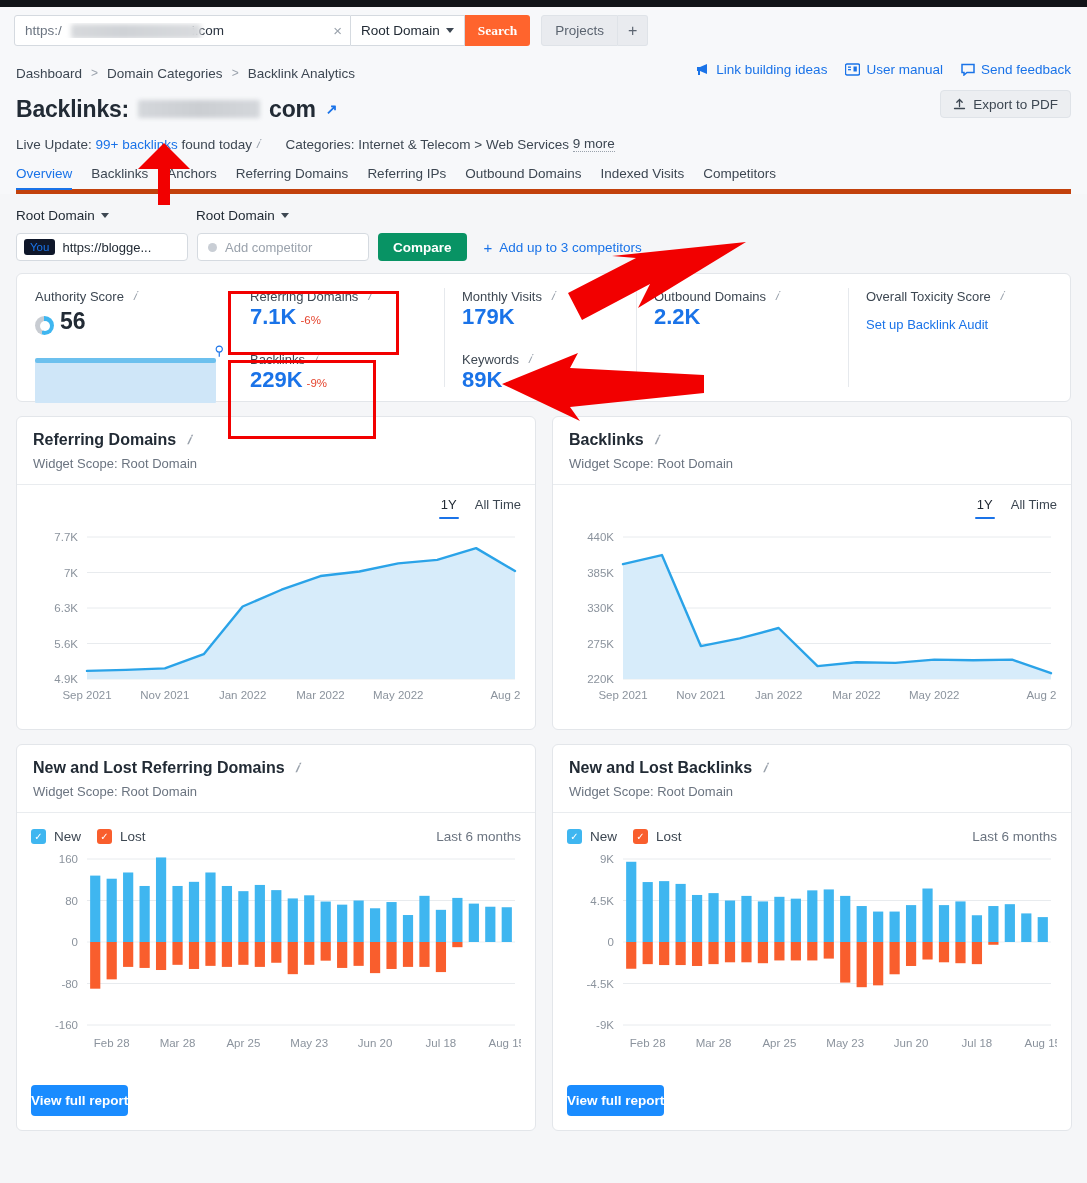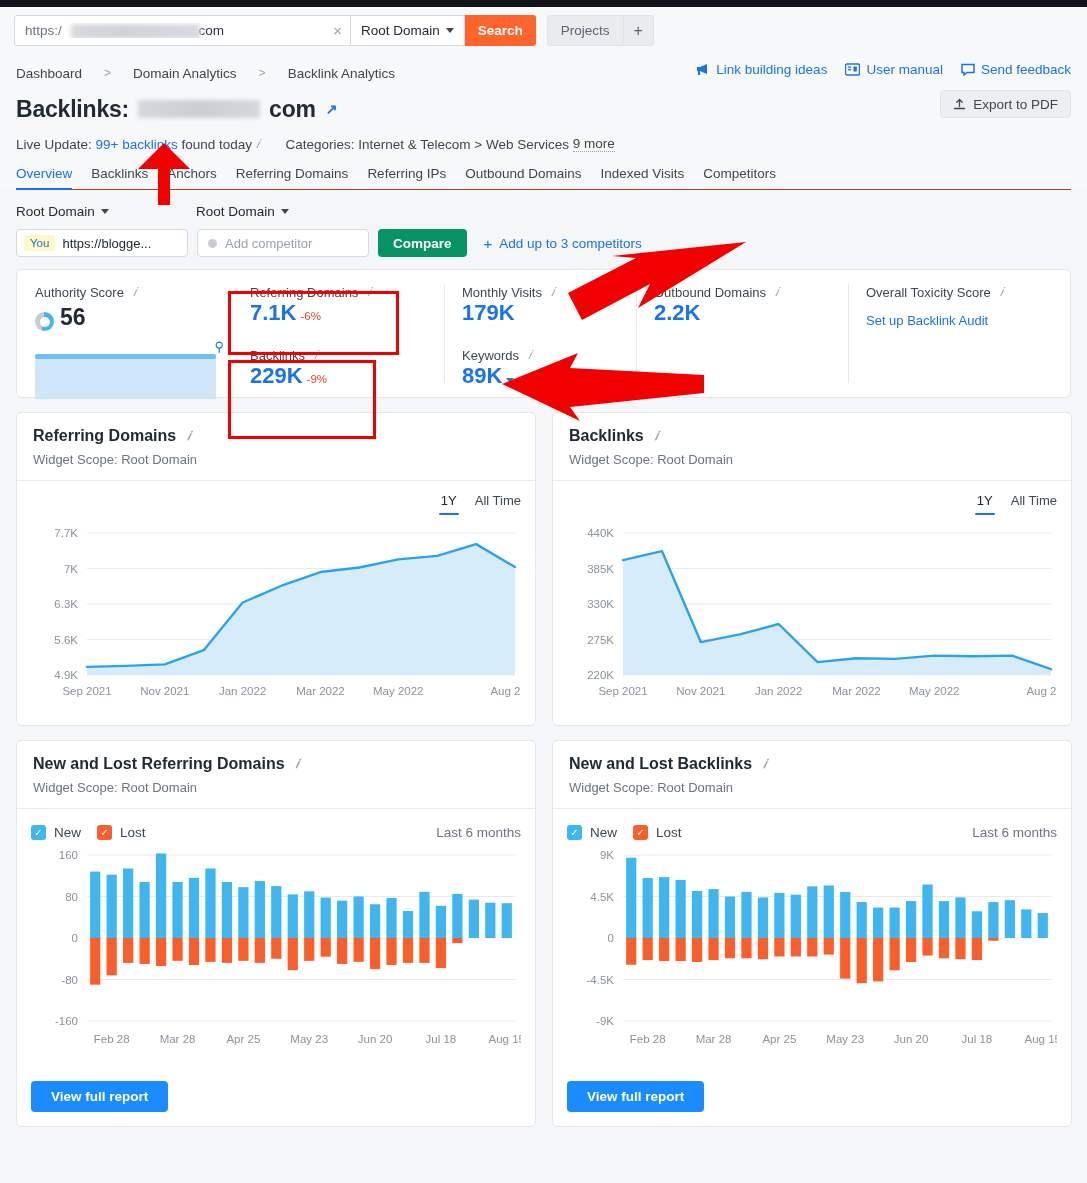--- a/index.html
+++ b/index.html
@@ -30,36 +30,36 @@
     filter: blur(2.4px); border-radius:2px;
   }
   .clearx { color:#9aa2ac; font-size:15px; cursor:pointer; padding-left:6px; }
   .scopebtn {
     height:31px; background:#fff; border:1px solid #d5dae0; border-left:none;
     display:flex; align-items:center; gap:6px; padding:0 10px; font-size:13.5px;
     color:#222b35; cursor:pointer;
   }
   .searchbtn {
     height:31px; background:#ff642d; color:#fff; border:none; border-radius:0 3px 3px 0;
-    padding:0 13px; font-size:13.5px; font-weight:700; cursor:pointer;
+    padding:0 13px; font-size:13.5px; font-weight:700; cursor:pointer;font-family:Liberation Serif, serif;
   }
   .projects-wrap { display:flex; margin-left:11px; }
   .projectsbtn {
     height:31px; background:#e9ebef; border:1px solid #dfe3e8; border-radius:3px 0 0 3px;
     padding:0 13px; font-size:13.5px; color:#5b6470; display:flex; align-items:center; cursor:pointer;
   }
   .plusbtn {
     height:31px; width:30px; background:#e9ebef; border:1px solid #dfe3e8; border-left:none;
     border-radius:0 3px 3px 0; font-size:16px; color:#5b6470; display:flex;
     align-items:center; justify-content:center; cursor:pointer;
   }
 
   
   .header { background:#f7f8fa; padding: 6px 16px 0 16px; position:relative; }
-  .breadcrumb { display:flex; align-items:center; gap:22px; font-size:13.5px; color:#3d4752; height:26px;}
+  .breadcrumb { display:flex; align-items:center; gap:9px; font-size:13.5px; color:#3d4752; height:26px;}
   .breadcrumb .sep { color:#9aa2ac; font-size:12px; }
   .bc-link { cursor:pointer; }
 
   .hdr-links {
     position:absolute; right:16px; top:8px; display:flex; gap:18px;
     font-size:13.5px; color:#1a73e8;
   }
   .hdr-links a { display:flex; align-items:center; gap:6px; cursor:pointer; color:#1a73e8; text-decoration:none;}
 
   .title-row { display:flex; align-items:center; margin-top:8px; height:30px; }
@@ -79,40 +79,40 @@
   }
 
   .liveupdate { margin-top:11px; display:flex; align-items:center; font-size:13.5px; color:#3d4752; gap:0; height:18px;}
   .liveupdate .bl-link { color:#1a73e8; cursor:pointer; }
   .infoi { color:#9aa2ac; font-style:italic; font-size:12.5px; margin:0 4px; font-family:"Liberation Serif",serif; cursor:pointer;}
   .cats { margin-left:22px; }
   .nine-more { border-bottom:1px dotted #9aa2ac; color:#3d4752; cursor:pointer; }
 
   .tabs {
     display:flex; gap:19px; margin-top:13px; font-size:13.5px; color:#3d4752;
-    border-bottom:1px solid #c2410c;
+    border-bottom:5px solid #c2410c;
   }
   .tab { padding-bottom:8px; cursor:pointer; position:relative; }
   .tab.active { color:#1a73e8; }
   .tab.active:after { content:""; position:absolute; left:0; right:0; bottom:-1px; height:2px; background:#1a73e8; }
 
   
   .compare-area { padding: 10px 16px 0 16px; }
   .scope-row { display:flex; font-size:13.5px; color:#222b35; gap:0; height:22px; align-items:center;}
   .scope-sel { display:flex; align-items:center; gap:6px; cursor:pointer; }
   .scope-sel:first-child { width:180px; }
   .caret { width:0;height:0;border-left:4px solid transparent;border-right:4px solid transparent;border-top:5px solid #3d4752; }
   .caret.blue { border-top-color:#1a73e8; }
 
   .comp-row { display:flex; align-items:center; gap:9px; margin-top:7px; }
   .you-box {
     width:172px; height:28px; background:#fff; border:1px solid #d5dae0; border-radius:4px;
     display:flex; align-items:center; gap:7px; padding:0 7px; font-size:13px; color:#222b35;
   }
-  .you-chip { background:#fef9c3; color:#1a73e8; font-size:11.5px; border-radius:3px; padding:2px 6px; }
+  .you-chip { background:#0f172a; color:#1a73e8; font-size:11.5px; border-radius:3px; padding:2px 6px; }
   .addcomp {
     width:172px; height:28px; background:#fff; border:1px solid #d5dae0; border-radius:4px;
     display:flex; align-items:center; gap:8px; padding:0 10px; font-size:13px; color:#9aa2ac; cursor:text;
   }
   .dot { width:9px;height:9px;border-radius:50%;background:#c9ced5; }
   .comparebtn {
     height:28px; background:#089364; color:#fff; border:none; border-radius:4px;
     padding:0 15px; font-size:13.5px; font-weight:700; cursor:pointer;
   }
   .addup { display:flex; align-items:center; gap:7px; font-size:13.5px; color:#1a73e8; margin-left:8px; cursor:pointer;}
@@ -164,21 +164,21 @@
   
   .legend { display:flex; align-items:center; gap:16px; font-size:13.5px; color:#3d4752; height:22px;}
   .lg { display:flex; align-items:center; gap:8px; cursor:pointer;}
   .cb { width:15px;height:15px;border-radius:3px;display:flex;align-items:center;justify-content:center;color:#fff;font-size:10px;}
   .cb.blue { background:#3fb6f0; }
   .cb.orange { background:#f95e2d; }
   .last6 { margin-left:auto; font-size:13.5px; color:#6b7480; }
 
   .vfr {
     background:#1a8cff; color:#fff; border:none; border-radius:4px;
-    padding:8px 20px; font-size:13.5px; font-weight:700; cursor:pointer;
+    padding:8px 0; font-size:13.5px; font-weight:700; cursor:pointer;
     margin: 4px 0 0 14px;
   }
   .w-foot { padding: 6px 0 14px 0; }
 
   
   .anno { position:absolute; pointer-events:none; }
   .redbox { position:absolute; border:3px solid #f20000; pointer-events:none; }
 </style>
 </head>
 <body>
@@ -200,21 +200,21 @@
   <div class="projects-wrap">
     <div class="projectsbtn">Projects</div>
     <div class="plusbtn">+</div>
   </div>
 </div>
 
 <div class="header">
   <div class="breadcrumb">
     <span class="bc-link">Dashboard</span>
     <span class="sep">&gt;</span>
-    <span class="bc-link">Domain Analytics</span>
+    <span class="bc-link">Domain Categories</span>
     <span class="sep">&gt;</span>
     <span>Backlink Analytics</span>
   </div>
 
   <div class="hdr-links">
     <a>
       <svg width="14" height="13" viewBox="0 0 14 13">
           <path d="M1 4h3l7-3v10L4 8H1z" fill="#1a73e8"></path>
           <rect x="2" y="8" width="2" height="4" fill="#1a73e8"></rect>
         </svg>

